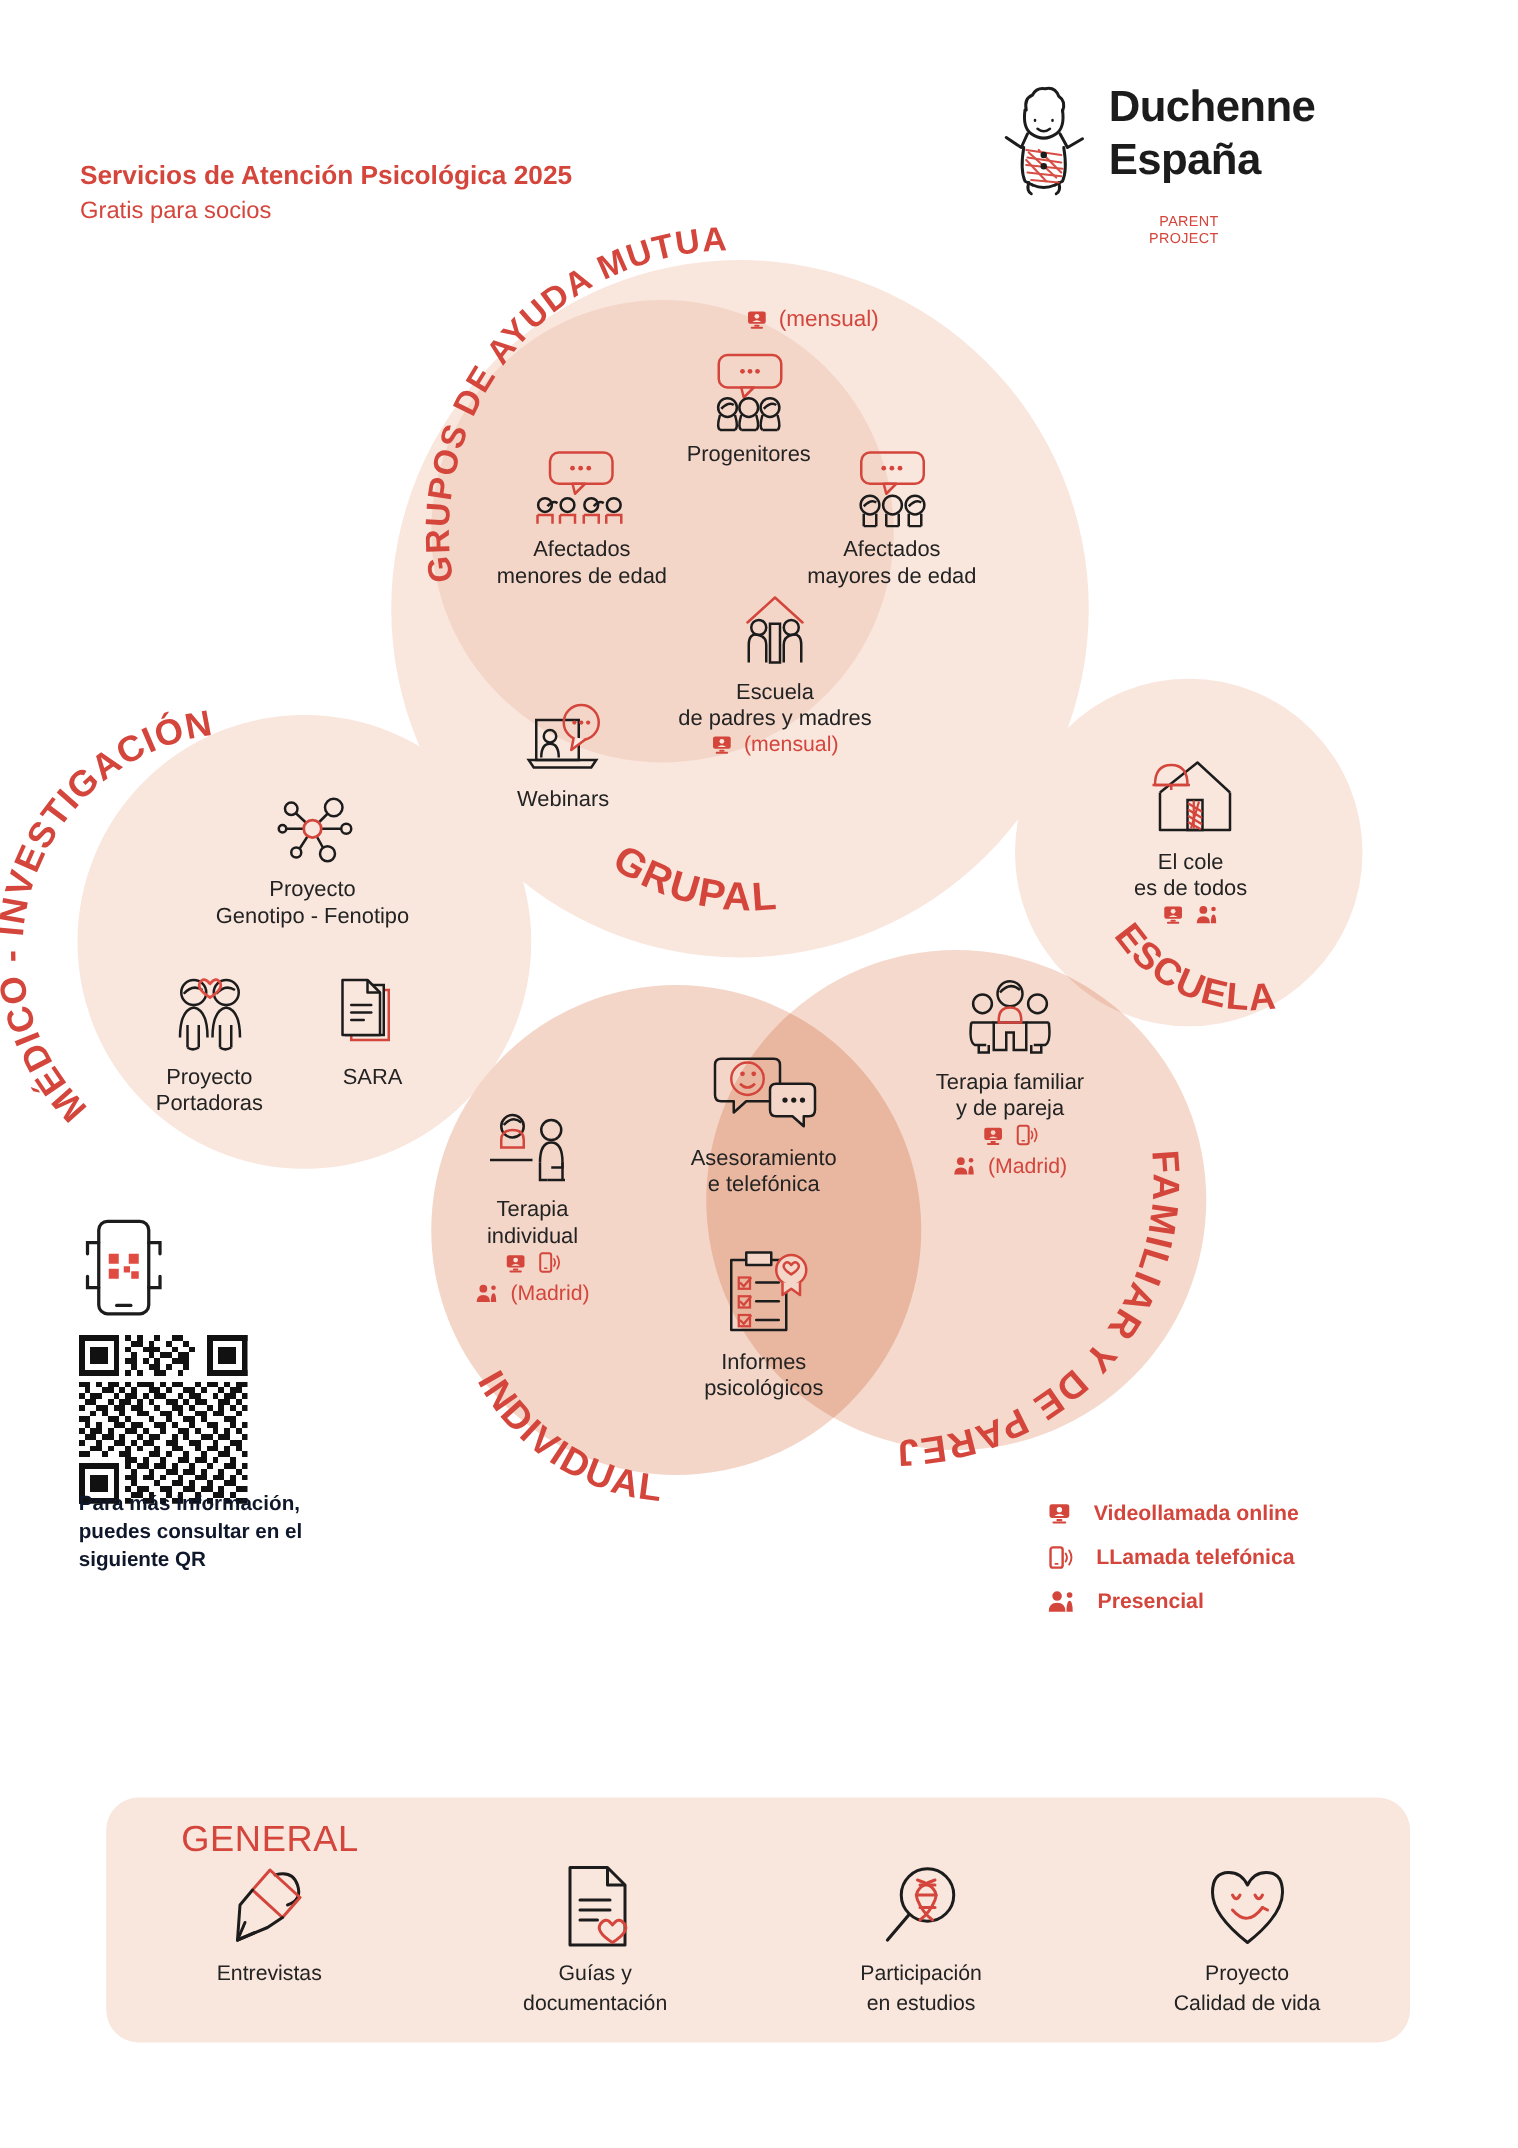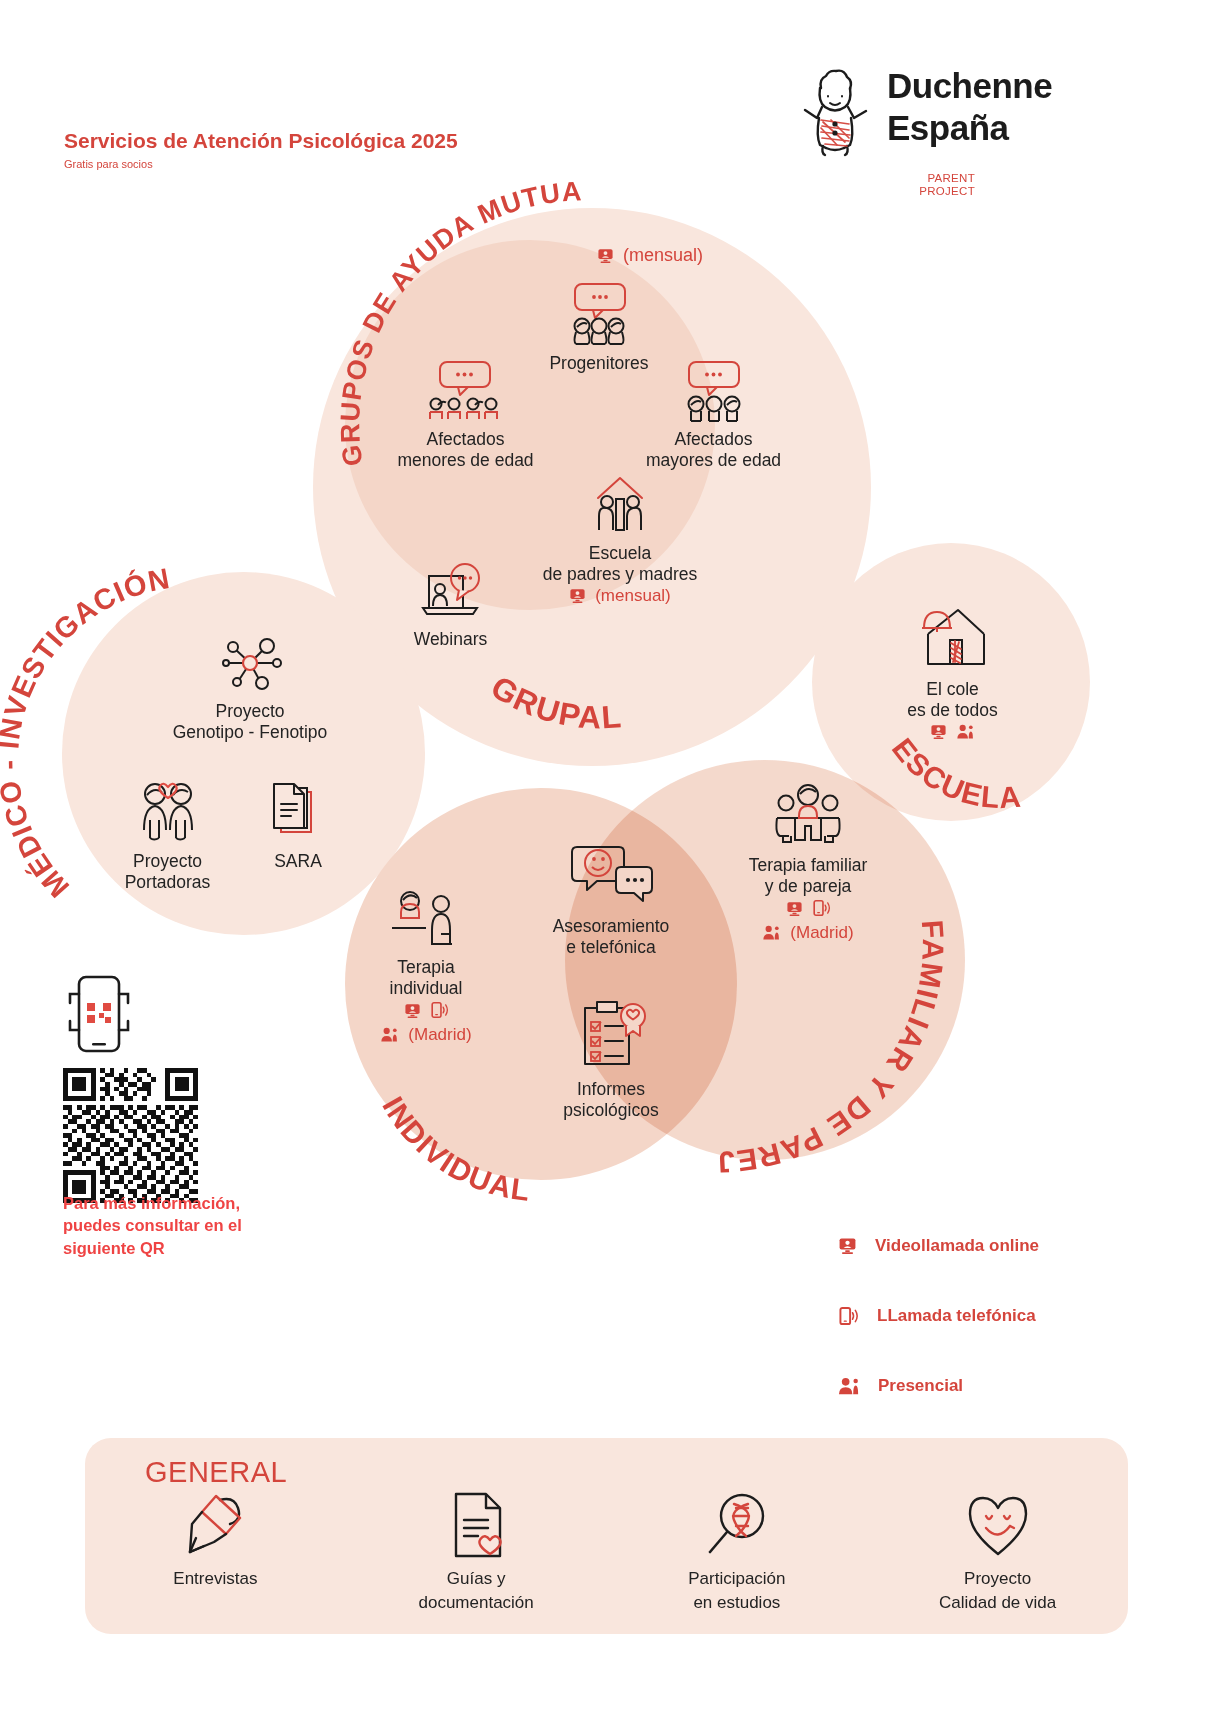--- a/index.html
+++ b/index.html
@@ -16,21 +16,21 @@
     position:absolute; left:62px; top:66px;
     font-size:56px; font-weight:bold; color:#d4453c; letter-spacing:-1px;
     line-height:1;
   }
   .hdr-sub {
     position:absolute; left:64px; top:130px;
     font-size:21px; font-weight:bold; color:#d4453c; line-height:1;
   }
   .hdr-note {
     position:absolute; left:64px; top:158px;
-    font-size:11px; color:#d4453c; line-height:1.2;
+    font-size:19px; color:#d4453c; line-height:1.2;
   }
 
   
   .logo { position:absolute; left:795px; top:62px; width:360px; height:100px; }
   .logo-kid { position:absolute; left:0; top:4px; width:80px; height:92px; }
   .logo-duch {
     position:absolute; left:92px; top:6px;
     font-size:35px; font-weight:bold; color:#1c1c1c; letter-spacing:-0.5px; line-height:1;
   }
   .logo-esp {
@@ -65,29 +65,29 @@
   }
   .node .mods {
     margin-top:3px; display:flex; align-items:center; justify-content:center; gap:9px;
     color:#d4453c; font-size:16px; line-height:1;
   }
   .node .mods .m-txt { font-size:17px; }
   .ico { display:block; margin:0 auto 7px; }
 
   
   .legend { position:absolute; left:838px; top:1193px; }
-  .legend-row { display:flex; align-items:center; height:35px; gap:18px;margin-top:35px; }
+  .legend-row { display:flex; align-items:center; height:35px; gap:18px; }
   .legend-row .lg-lbl { color:#d4453c; font-size:17px; font-weight:bold; }
 
   
   .qr-phone { position:absolute; left:66px; top:975px; }
   .qr-img  { position:absolute; left:63px; top:1068px; width:135px; height:135px; }
   .qr-note {
     position:absolute; left:63px; top:1192px; width:210px;
-    color:#ef4444; font-size:16.5px; font-weight:bold; line-height:1.35;
+    color:#0f172a; font-size:16.5px; font-weight:bold; line-height:1.35;
   }
 
   
   #general {
     position:absolute; left:85px; top:1438px; width:1043px; height:196px;
     background:#f9e6dd; border-radius:26px;
   }
   #general .gen-title {
     position:absolute; left:60px; top:18px;
     color:#d4453c; font-size:29px; font-weight:normal; letter-spacing:0.5px;

